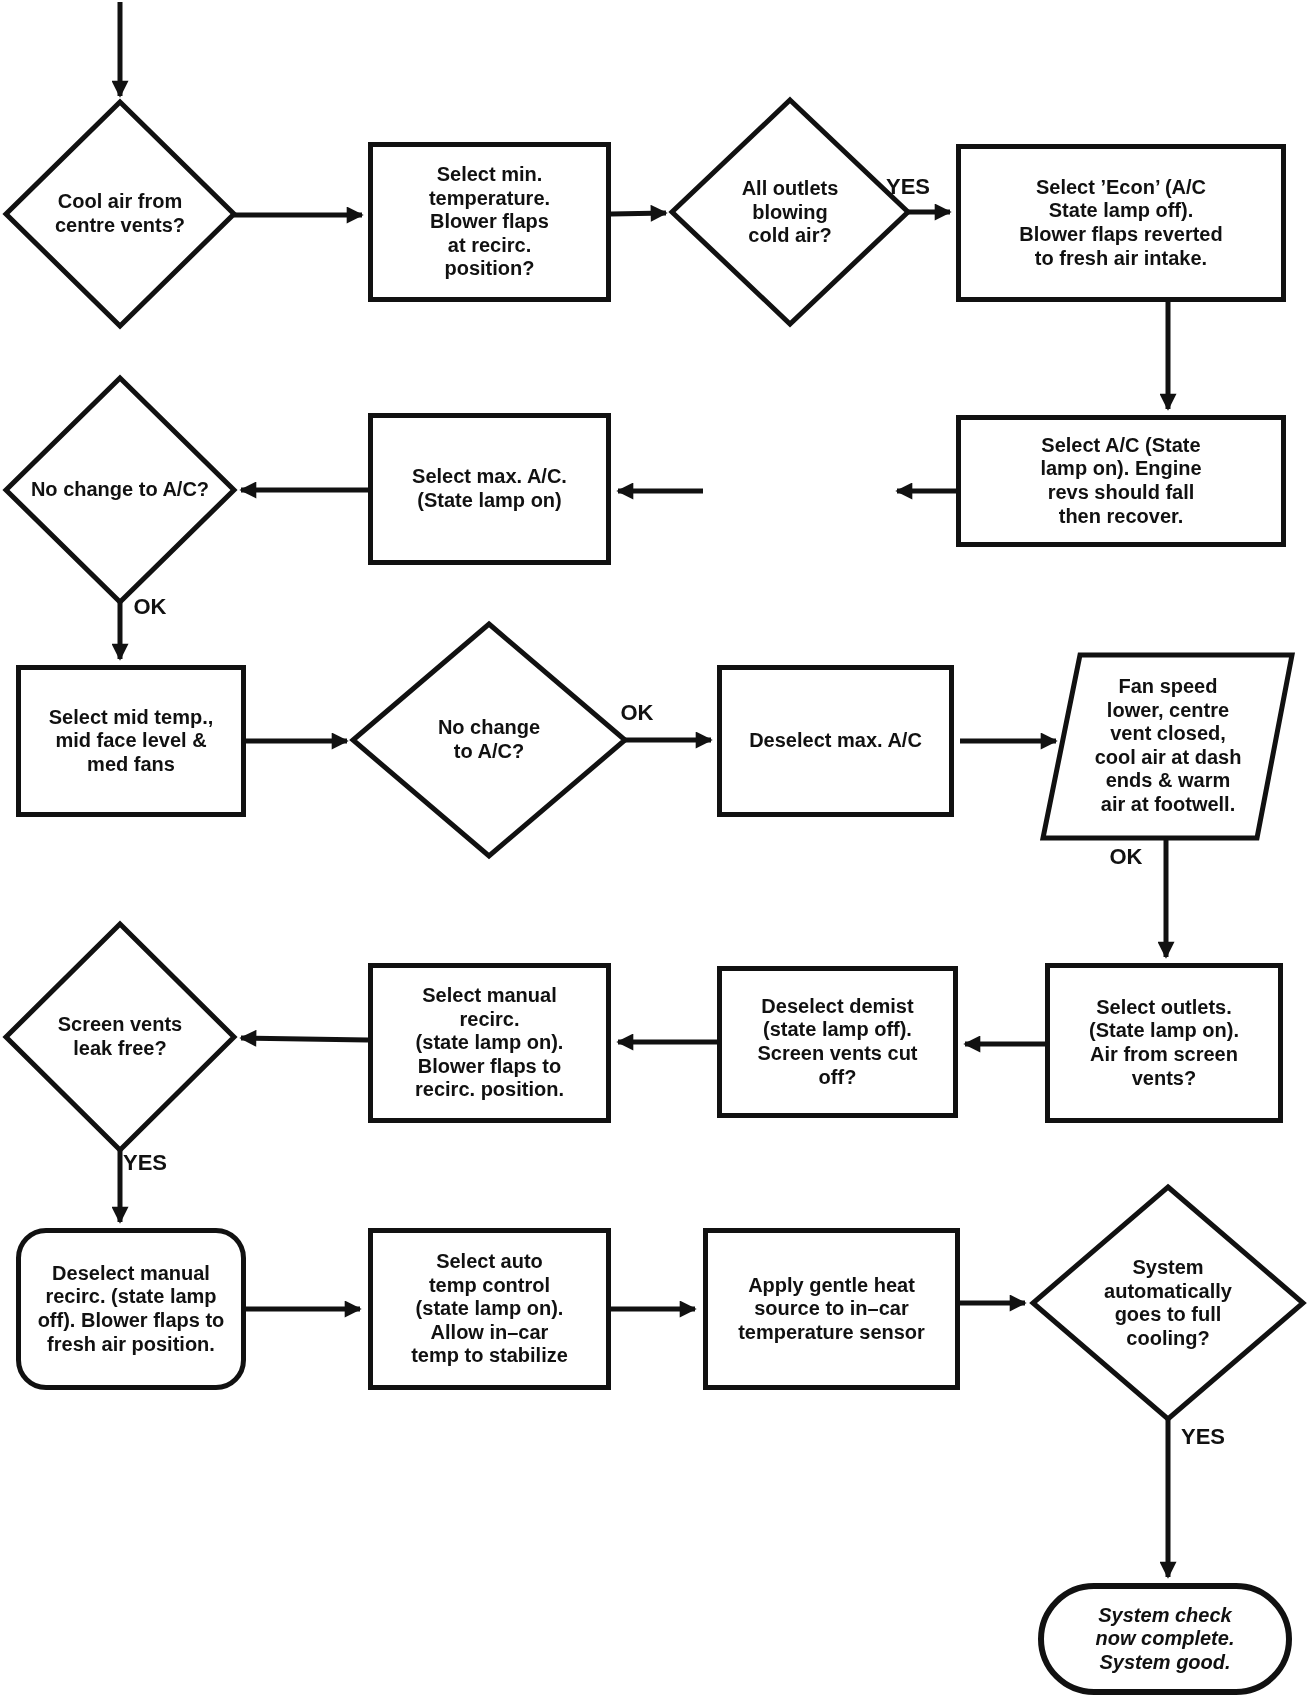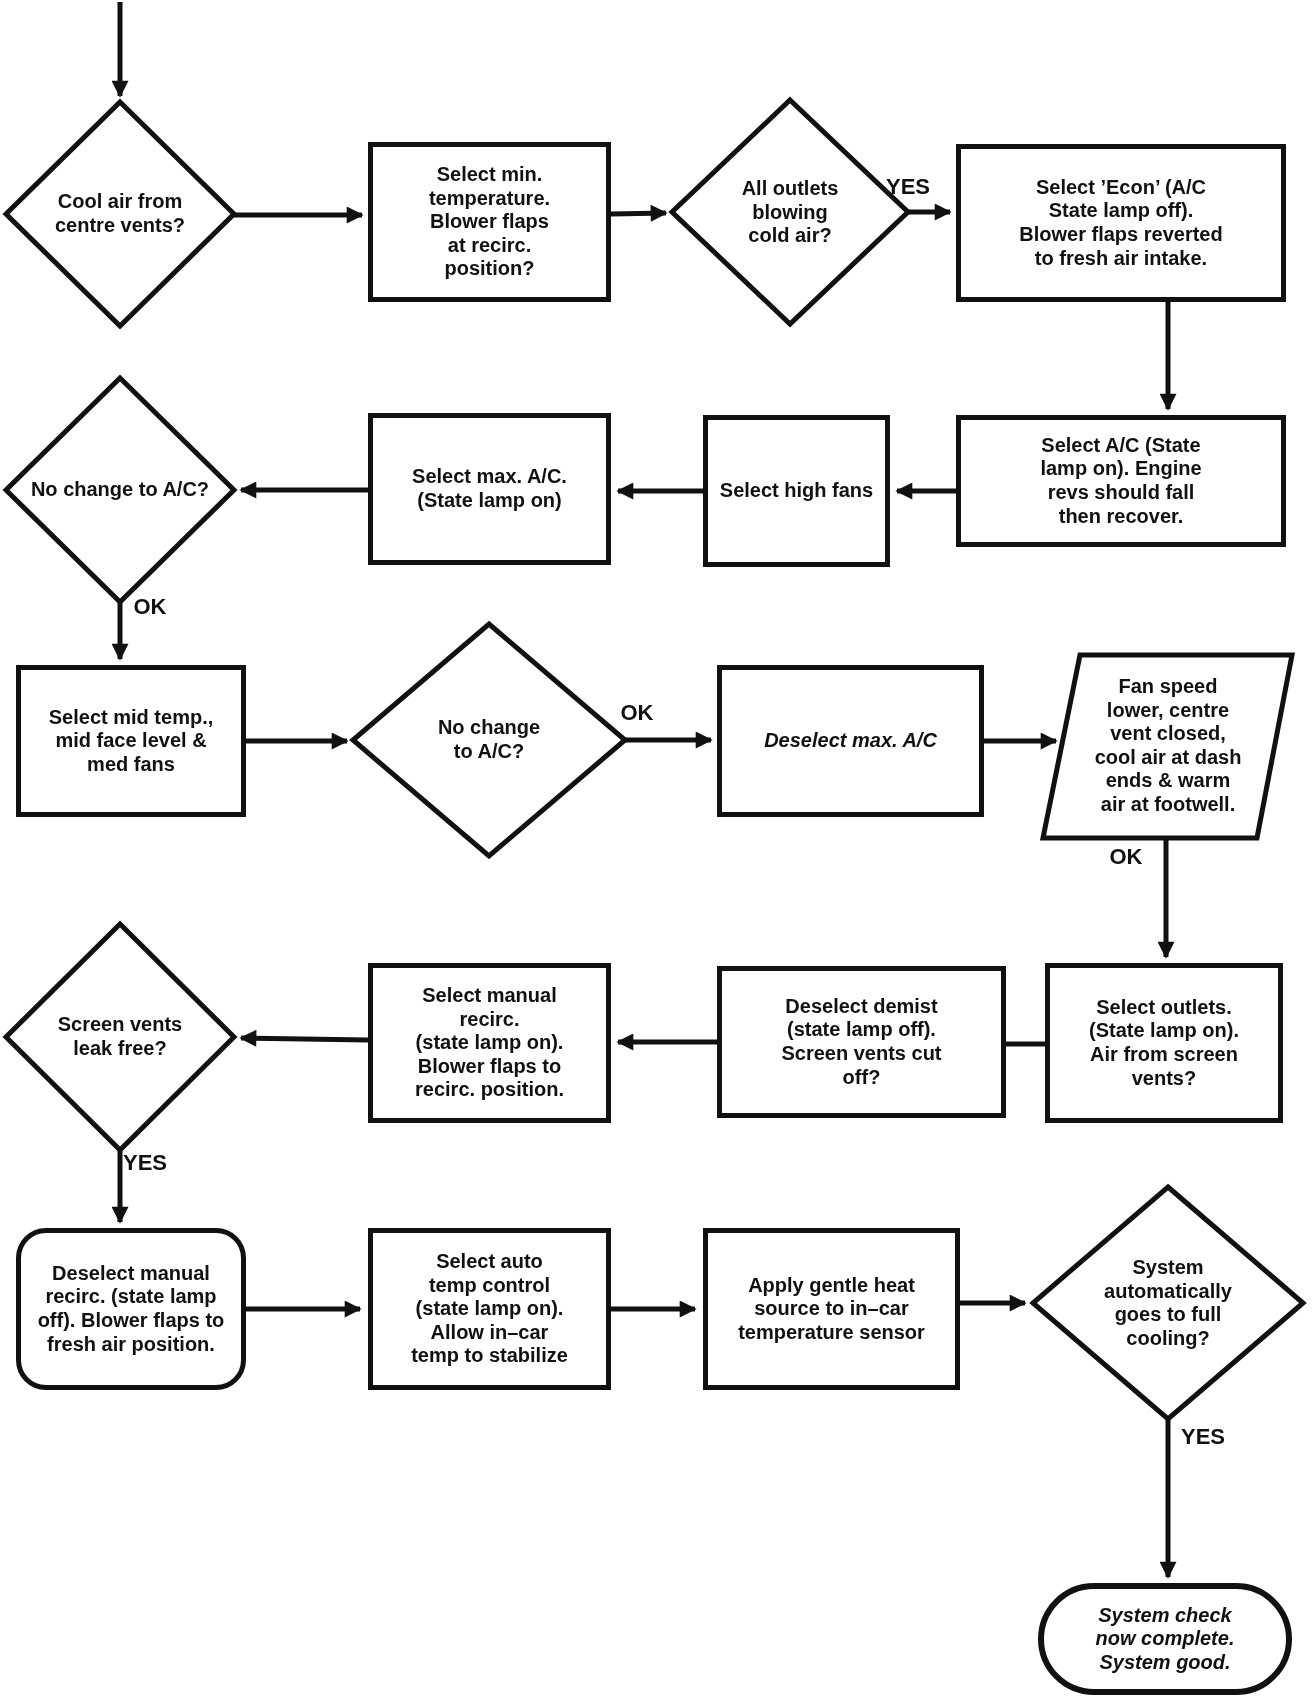--- a/index.html
+++ b/index.html
@@ -80,32 +80,31 @@
 at recirc.
 position?</div>
   <div class="node" style="left:956px;top:144px;width:330px;height:158px;">Select ’Econ’ (A/C
 State lamp off).
 Blower flaps reverted
 to fresh air intake.</div>
   <div class="node" style="left:956px;top:415px;width:330px;height:132px;">Select A/C (State
 lamp on). Engine
 revs should fall
 then recover.</div>
-  <div class="node" style="left:703px;top:415px;width:187px;height:152px;">Select high fans</div>
   <div class="node" style="left:368px;top:413px;width:243px;height:152px;">Select max. A/C.
 (State lamp on)</div>
   <div class="node" style="left:16px;top:665px;width:230px;height:152px;">Select mid temp.,
 mid face level &amp;
 med fans</div>
-  <div class="node" style="left:717px;top:665px;width:267px;height:152px;font-style:italic;">Deselect max. A/C</div>
+  <div class="node" style="left:717px;top:665px;width:237px;height:152px;">Deselect max. A/C</div>
   <div class="node" style="left:1045px;top:963px;width:238px;height:160px;">Select outlets.
 (State lamp on).
 Air from screen
 vents?</div>
-  <div class="node" style="left:717px;top:966px;width:289px;height:152px;">Deselect demist
+  <div class="node" style="left:717px;top:966px;width:241px;height:152px;">Deselect demist
 (state lamp off).
 Screen vents cut
 off?</div>
   <div class="node" style="left:368px;top:963px;width:243px;height:160px;">Select manual
 recirc.
 (state lamp on).
 Blower flaps to
 recirc. position.</div>
   <div class="node" style="left:16px;top:1228px;width:230px;height:162px;border-radius:30px;">Deselect manual
 recirc. (state lamp

